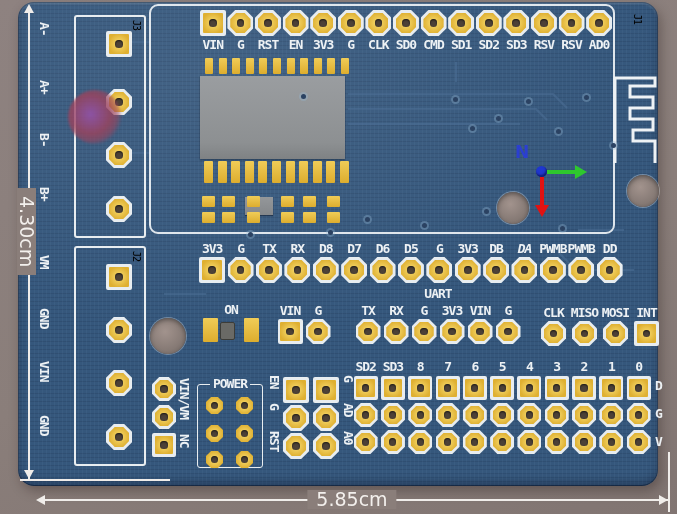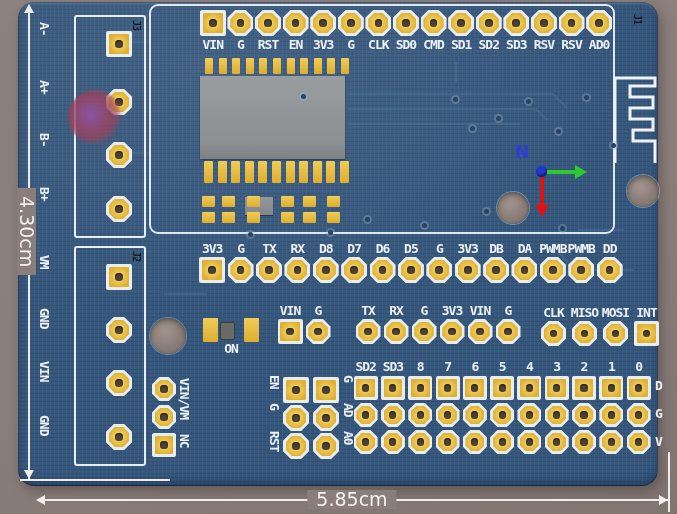--- a/index.html
+++ b/index.html
@@ -135,26 +135,48 @@
         </div>
         <div class="pad-outer oct" style="height: 26px; width: 26px; position: absolute; left: 30px; top: 176px;">
           <div class="pad-inner oct">
             <div class="pad-hole"></div>
           </div>
         </div>
       </div>
 
     <span class="ref vtxt abs" style="left:614px;top:12px;">J1</span>
 
-    <div class="slk lbl abs" style="left:193px;top:301px;width:40px;text-align:center;margin-top:39px;">ON</div>
+    <div class="slk lbl abs" style="left:193px;top:301px;width:40px;text-align:center;">ON</div>
     <div class="sw-pad" style="left:185px;top:316px;width:15px;height:24px;"></div>
     <div class="sw-pad" style="left:226px;top:316px;width:15px;height:24px;"></div>
     <div class="sw-body" style="left:202px;top:320px;width:13px;height:16px;"></div>
 
-
+    <div class="block" style="left:179px;top:382px;width:64px;height:82px;border-width:1.5px;">
+      <span class="slk ttl" style="left:0;right:0;top:-8px;"><span style="background:#35577c;padding:0 3px;">POWER</span></span>
+    <div class="bare-pad" style="left: 8px; top: 12px; width: 17px; height: 17px; box-shadow: rgb(232, 237, 240) 0px 0px 0px 1.5px;">
+          <div class="pad-hole" style="width: 7px; height: 7px; border-radius: 50%;"></div>
+        </div>
+        <div class="bare-pad" style="left: 38px; top: 12px; width: 17px; height: 17px; box-shadow: rgb(232, 237, 240) 0px 0px 0px 1.5px;">
+          <div class="pad-hole" style="width: 7px; height: 7px; border-radius: 50%;"></div>
+        </div>
+        <div class="bare-pad" style="left: 8px; top: 40px; width: 17px; height: 17px; box-shadow: rgb(232, 237, 240) 0px 0px 0px 1.5px;">
+          <div class="pad-hole" style="width: 7px; height: 7px; border-radius: 50%;"></div>
+        </div>
+        <div class="bare-pad" style="left: 38px; top: 40px; width: 17px; height: 17px; box-shadow: rgb(232, 237, 240) 0px 0px 0px 1.5px;">
+          <div class="pad-hole" style="width: 7px; height: 7px; border-radius: 50%;"></div>
+        </div>
+        <div class="bare-pad" style="left: 8px; top: 66px; width: 17px; height: 17px; box-shadow: rgb(232, 237, 240) 0px 0px 0px 1.5px;">
+          <div class="pad-hole" style="width: 7px; height: 7px; border-radius: 50%;"></div>
+        </div>
+        <div class="bare-pad" style="left: 38px; top: 66px; width: 17px; height: 17px; box-shadow: rgb(232, 237, 240) 0px 0px 0px 1.5px;">
+          <div class="pad-hole" style="width: 7px; height: 7px; border-radius: 50%;"></div>
+        </div>
+      </div>
+
+    <div class="slk ttl" style="left:336px;top:285px;width:168px;">UART</div>
 
     <div class="hole" style="left:132px;top:316px;width:36px;height:36px;"></div>
     <div class="hole" style="left:479px;top:190px;width:32px;height:32px;"></div>
     <div class="hole" style="left:609px;top:173px;width:32px;height:32px;"></div>
 
     <div class="blob" style="left:50px;top:88px;"></div>
 
     <div>
       <span class="axis-n" style="left:497px;top:140px;">N</span>
       <span class="axis-dot" style="left:518px;top:164px;"></span>
@@ -367,21 +389,21 @@
           </div>
         </div>
         <div class="pin-cell" style="width: 28.4px;">
           <div class="slk lbl">DB</div>
           <div class="pad-outer oct" style="height: 26px; width: 26px;">
             <div class="pad-inner oct">
               <div class="pad-hole"></div>
             </div>
           </div>
         </div>
-        <div class="pin-cell" style="width: 28.4px;">
+        <div class="pin-cell" style="width: 28.4px; font-style: italic;">
           <div class="slk lbl">DA</div>
           <div class="pad-outer oct" style="height: 26px; width: 26px;">
             <div class="pad-inner oct">
               <div class="pad-hole"></div>
             </div>
           </div>
         </div>
         <div class="pin-cell" style="width: 28.4px;">
           <div class="slk lbl">PWMB</div>
           <div class="pad-outer oct" style="height: 26px; width: 26px;">

